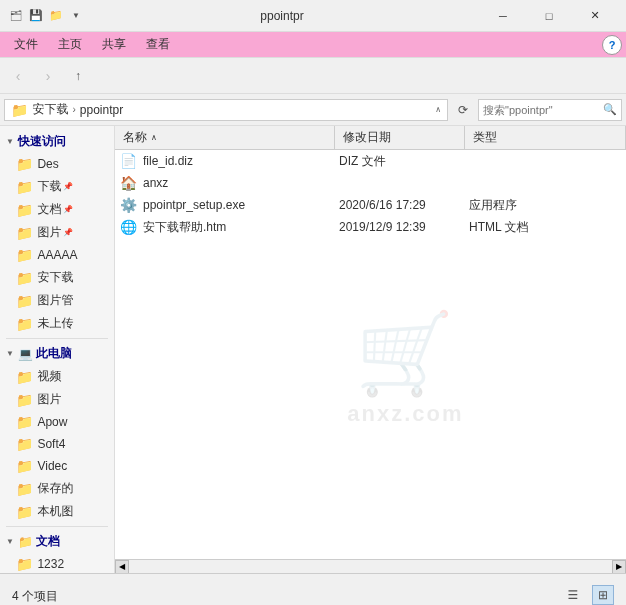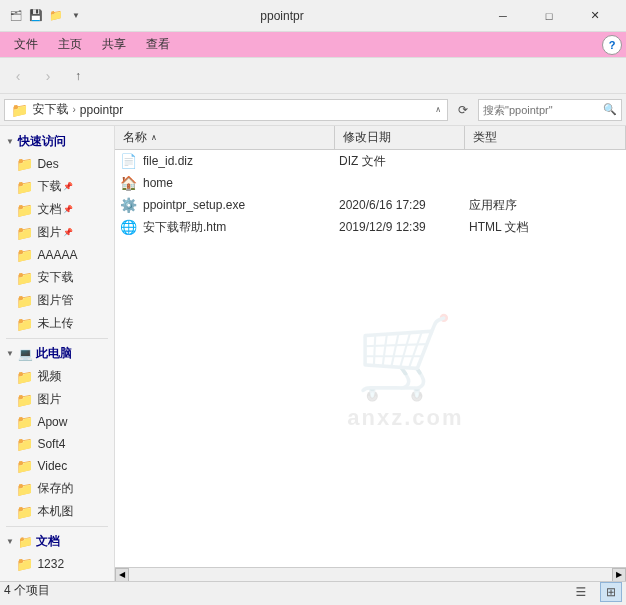--- a/index.html
+++ b/index.html
@@ -305,26 +305,26 @@
     }
     .watermark-text {
       font-size: 22px;
       color: #888;
       font-weight: bold;
       letter-spacing: 2px;
     }
 
     
     .status-bar {
-      height: 24px;
+      height: 32px;
       background: #f0f0f0;
       border-top: 1px solid #ccc;
       display: flex;
-      align-items: flex-start;
-      padding: 0 4px;
+      align-items: flex-end;
+      padding: 0 12px;
       font-size: 12px;
       color: #333;
       gap: 8px;
       flex-shrink: 0;
     }
     .status-bar-spacer { flex: 1; }
     .view-btn {
       width: 22px;
       height: 20px;
       display: flex;
@@ -567,21 +567,21 @@
       </div>
 
       <div class="file-item">
         <div class="file-icon icon-diz">📄</div>
         <div class="file-name">file_id.diz</div>
         <div class="file-type">DIZ 文件</div>
       </div>
 
       <div class="file-item">
         <div class="file-icon icon-shortcut" style="font-size:14px;">🏠</div>
-        <div class="file-name">home</div>
+        <div class="file-name">anxz</div>
       </div>
 
       <div class="file-item">
         <div class="file-icon icon-exe">⚙️</div>
         <div class="file-name">ppointpr_setup.exe</div>
         <div class="file-date">2020/6/16 17:29</div>
         <div class="file-type">应用程序</div>
       </div>
 
       <div class="file-item">

